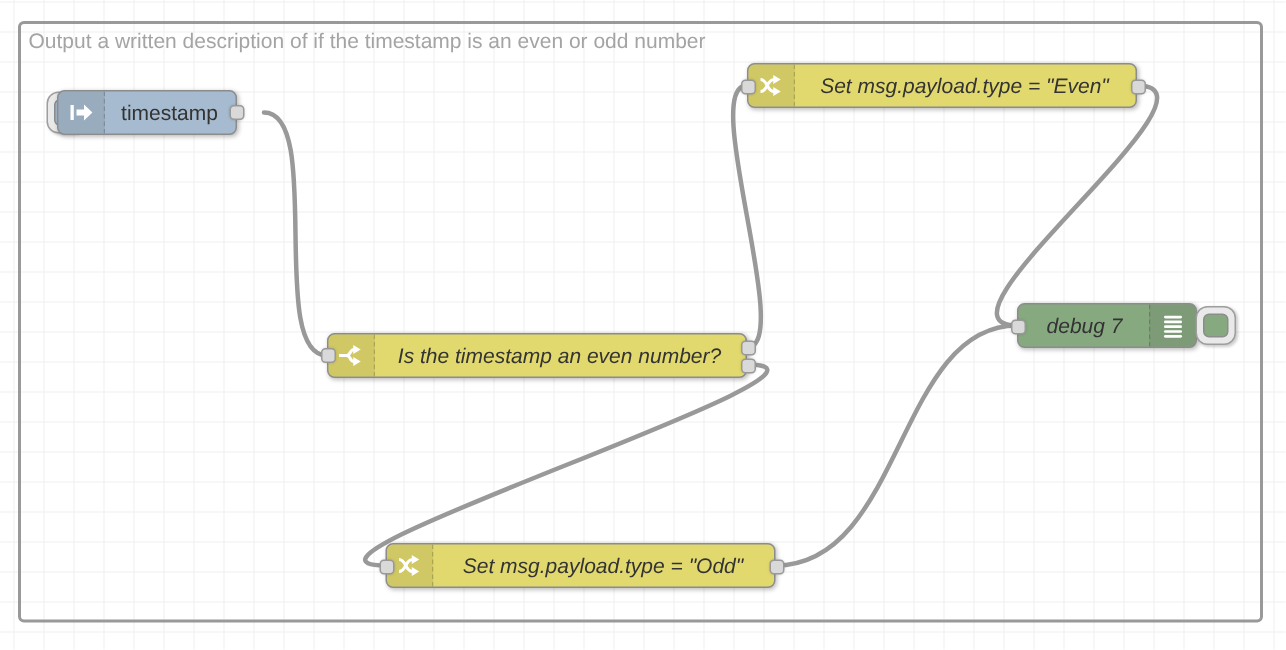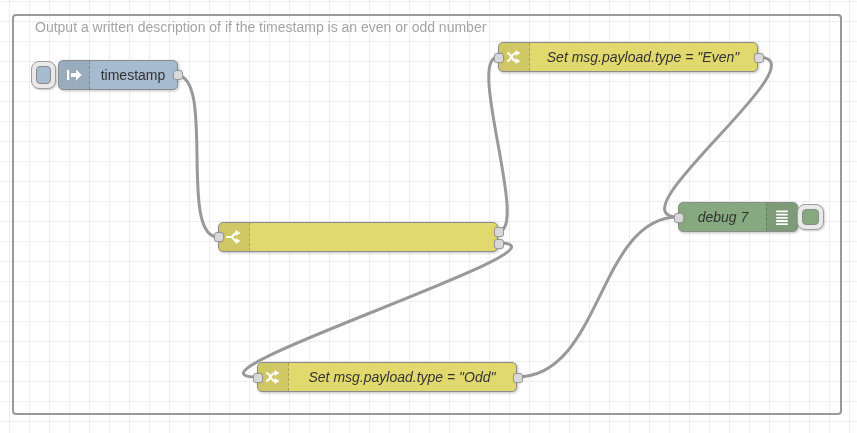--- a/index.html
+++ b/index.html
@@ -18,21 +18,21 @@
   }
   .wires{position:absolute;left:0;top:0;width:857px;height:433px;}
   .wire{stroke:#999999;stroke-width:3;fill:none;stroke-linecap:round;}
   .group-box{
     position:absolute;left:12px;top:14px;width:830px;height:401px;
     border:2px solid #999999;border-radius:4px;box-sizing:border-box;
     background:transparent;
   }
   .group-label{
     position:absolute;left:5px;top:3px;
-    font-size:14px;color:#a4a4a4;white-space:nowrap;margin-left:16px;
+    font-size:14px;color:#a4a4a4;white-space:nowrap;
   }
   .node{
     position:absolute;height:30px;border:1px solid #8c8c8c;border-radius:5px;
     box-sizing:border-box;box-shadow:1px 1px 3px rgba(0,0,0,0.25);
   }
   .node .label{
     position:absolute;top:0;height:28px;line-height:28px;
     font-size:14px;color:#333;text-align:center;white-space:nowrap;
   }
   .node .label.italic{font-style:italic;}
@@ -75,40 +75,41 @@
   </svg>
 
   <div class="group-box">
     <div class="group-label">Output a written description of if the timestamp is an even or odd number</div>
   </div>
 
   <div class="btn-outer" style="left:31px;top:61px;width:25px;height:28px;">
     <div class="btn-inner n-inject" style="left:4px;top:4px;width:15px;height:18px;"></div>
   </div>
 
-  <div class="node n-inject" style="left:58px;top:60px;width:120px;">
+  <div class="node n-inject" style="left:38px;top:60px;width:120px;">
     <div class="icon-area left">
       <svg viewBox="0 0 20 20">
           <path fill="#ffffff" d="M3 5h2.2v10H3zM7 8h5V4.6L17.6 10 12 15.4V12H7z"></path>
         </svg>
     </div>
     <div class="label" style="left:30px;width:88px;">timestamp</div>
     <div class="port" style="left:114px;top:9px;"></div>
   </div>
 
   <div class="node n-func" style="left:218px;top:222px;width:280px;">
     <div class="icon-area left">
       <svg viewBox="0 0 20 20">
         <g fill="none" stroke="#ffffff" stroke-width="2">
           <path d="M2 10h5c3 0 2-4 5-4"></path>
           <path d="M7 10c3 0 2 4 5 4"></path>
         </g>
         <path fill="#ffffff" d="M11.5 3l5 3-5 3zM11.5 11l5 3-5 3z"></path>
       </svg>
     </div>
+    <div class="label italic" style="left:30px;width:248px;">Is the timestamp an even number?</div>
     <div class="port" style="left:-5px;top:9px;"></div>
     <div class="port" style="left:275px;top:4px;"></div>
     <div class="port" style="left:275px;top:16px;"></div>
   </div>
 
   <div class="node n-func" style="left:498px;top:42px;width:260px;">
     <div class="icon-area left">
       <svg viewBox="0 0 20 20">
         <g fill="none" stroke="#ffffff" stroke-width="2">
           <path d="M3 6c5 0 4 8 9 8"></path>

